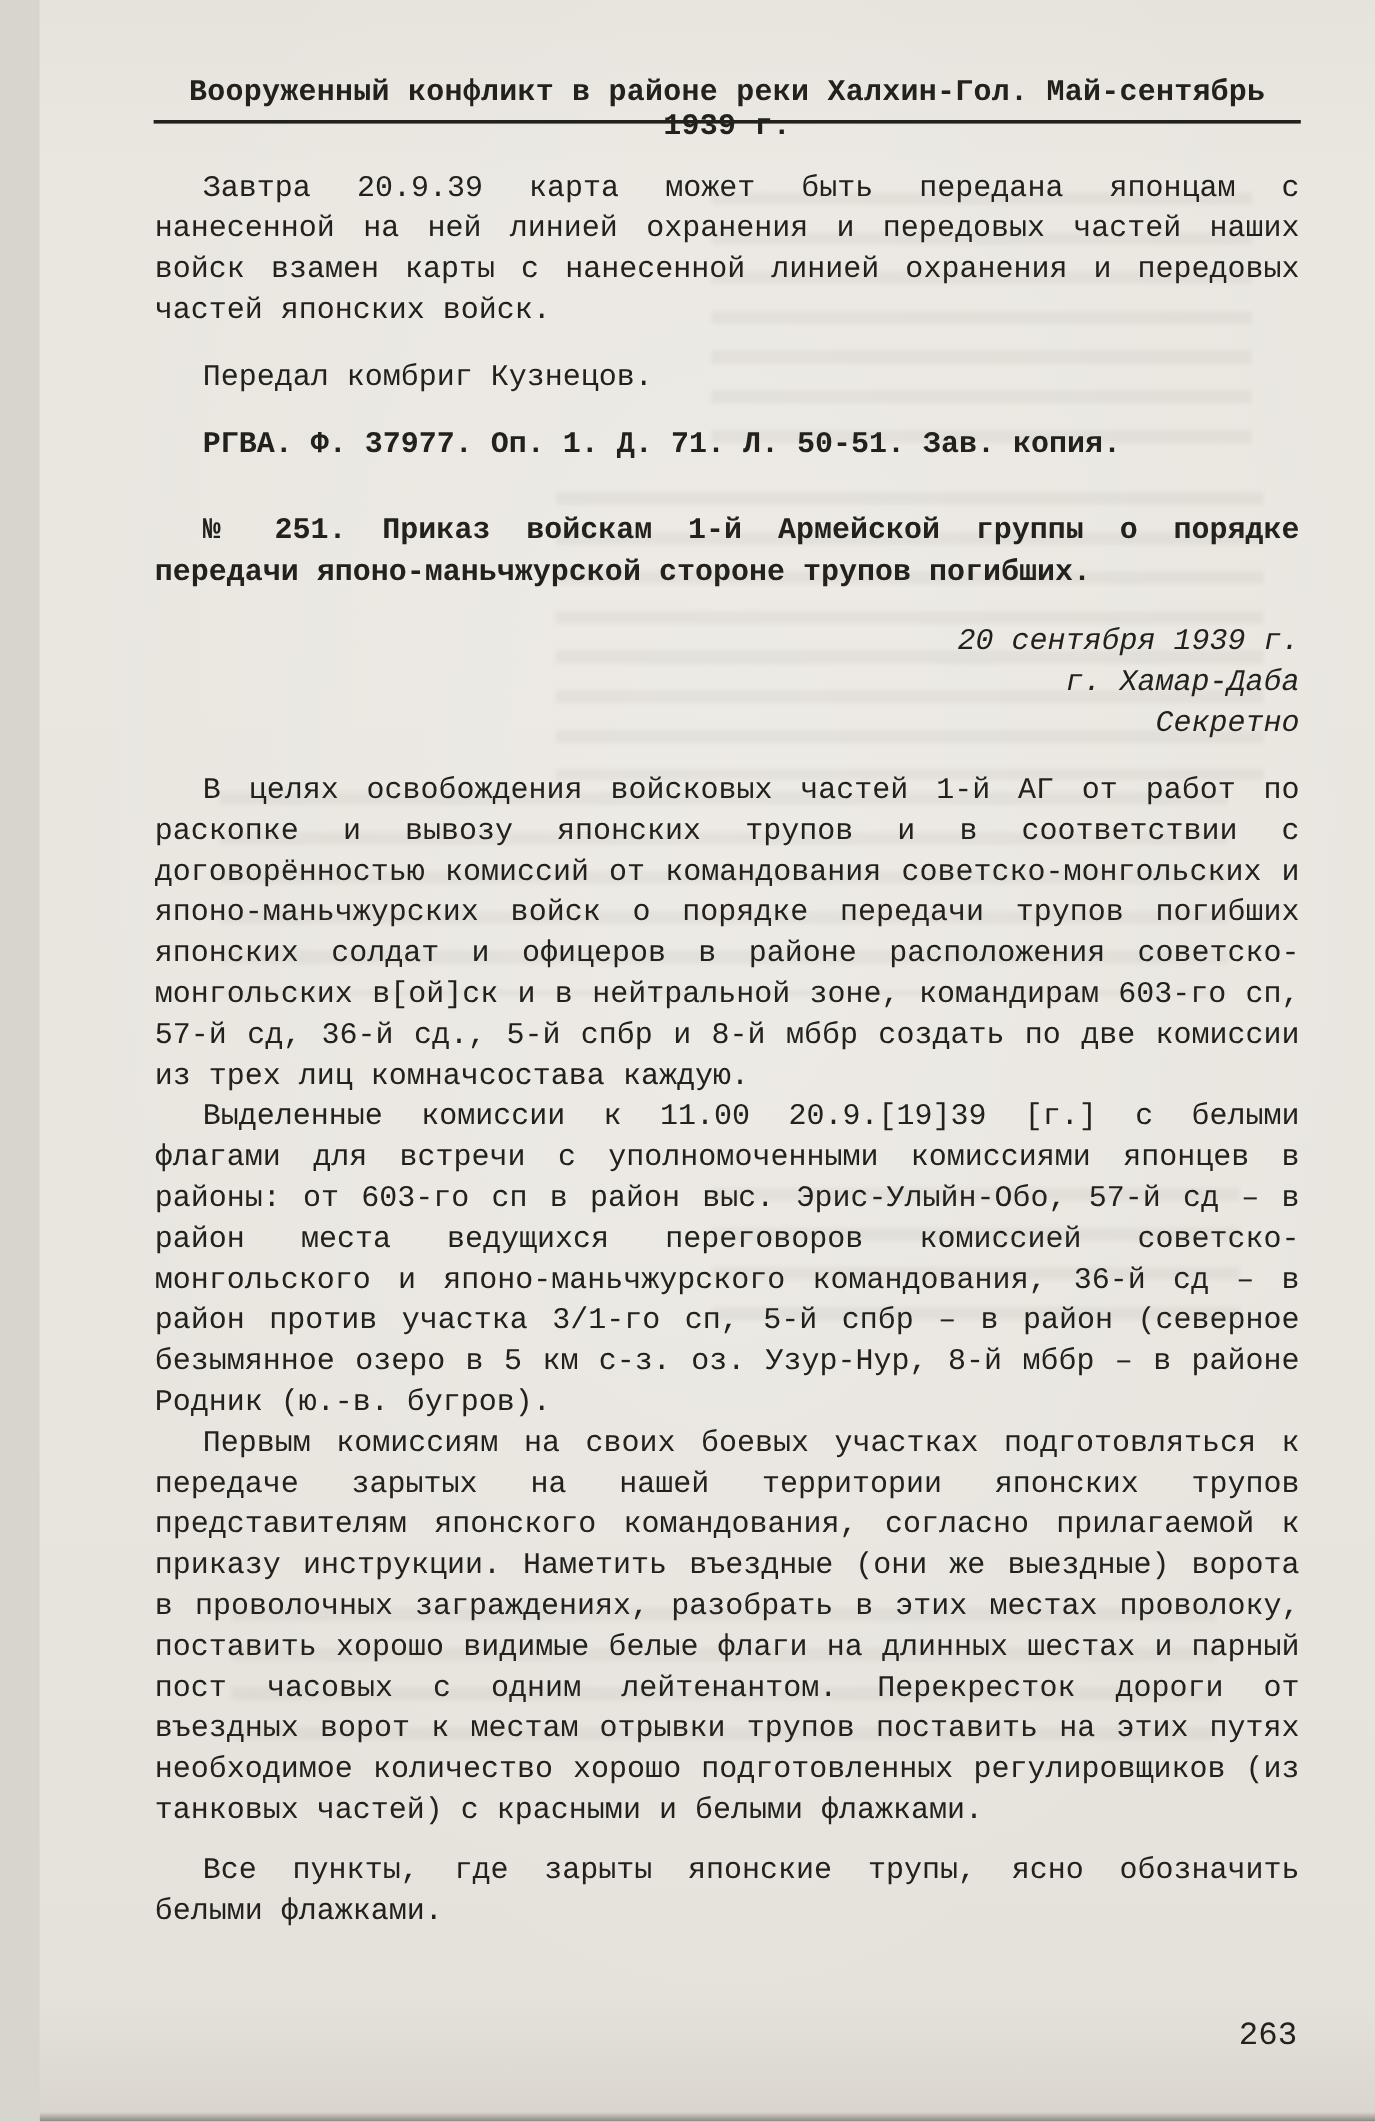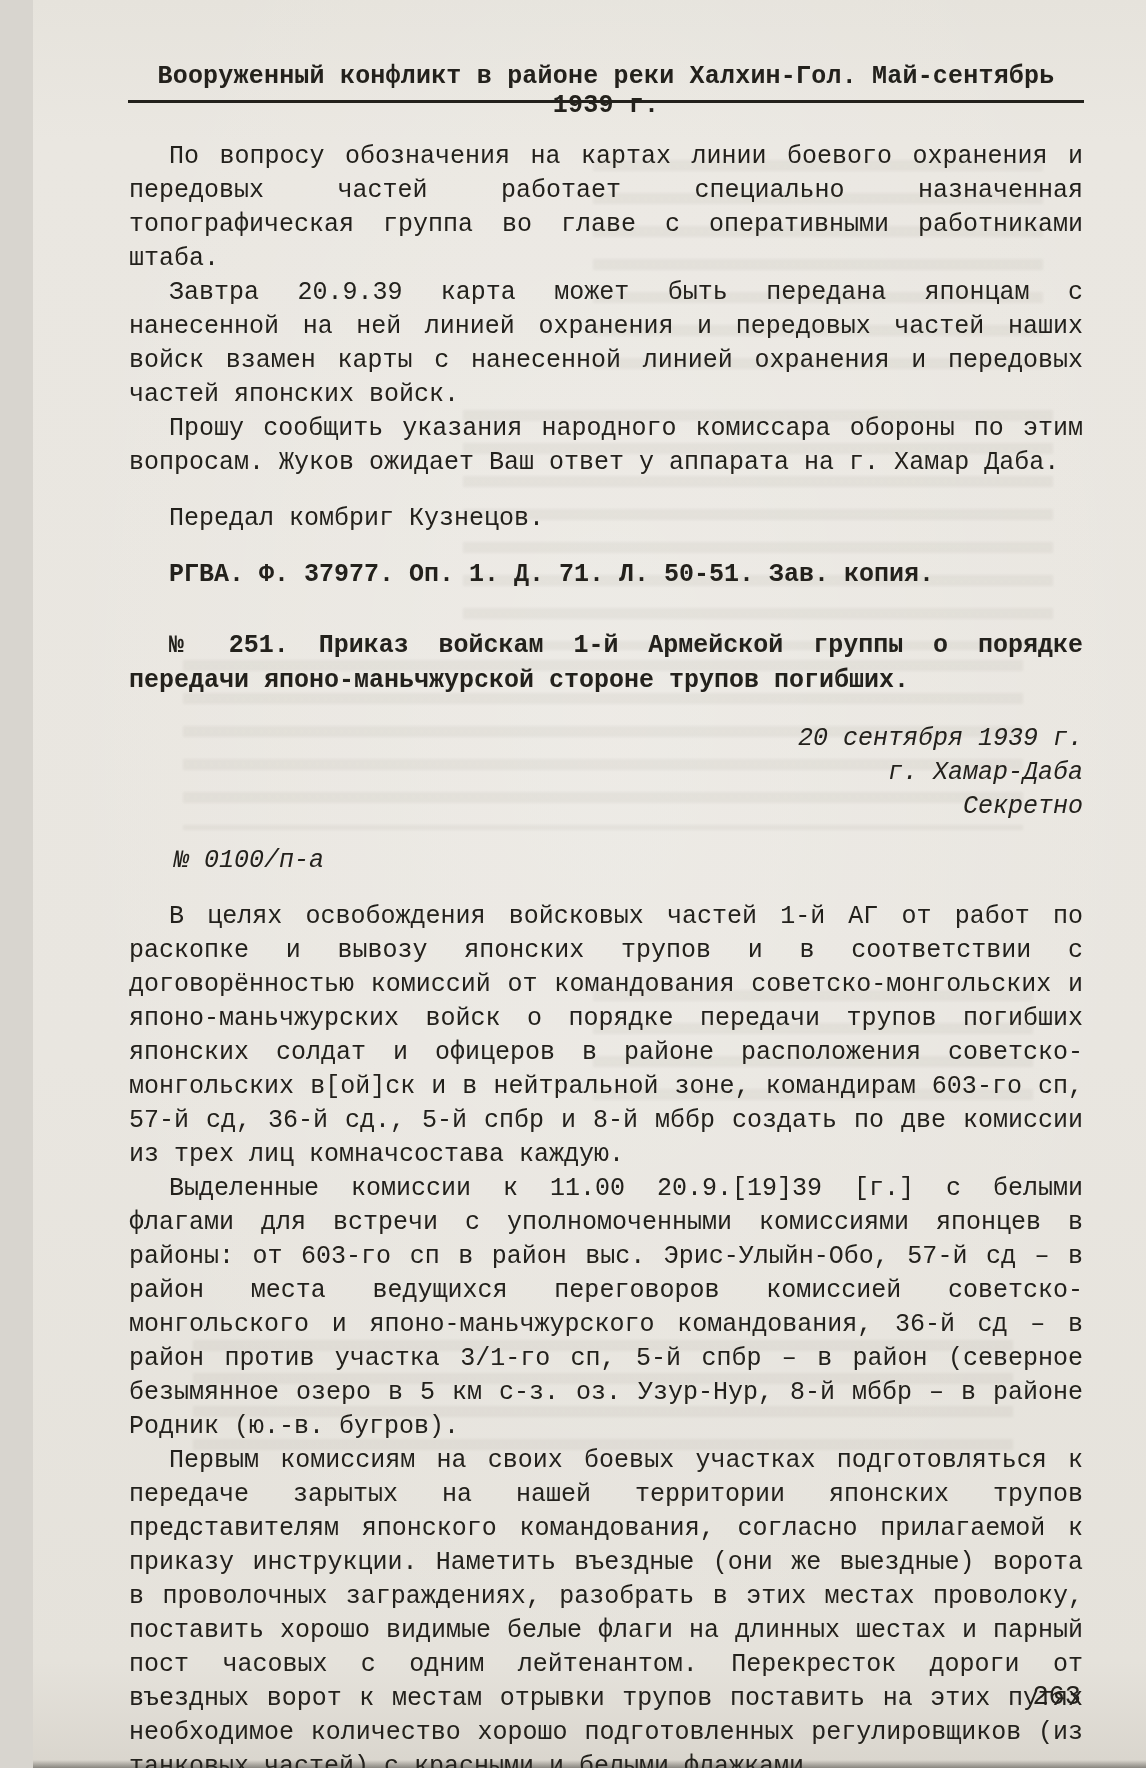--- a/index.html
+++ b/index.html
@@ -118,37 +118,34 @@
   <div class="ghost" style="left:430px; top:410px; width:590px; height:240px;"></div>
   <div class="ghost" style="left:150px; top:660px; width:840px; height:170px;"></div>
   <div class="ghost" style="left:560px; top:990px; width:440px; height:110px;"></div>
   <div class="ghost" style="left:160px; top:1340px; width:820px; height:130px;"></div>
 
   <div class="running-head">Вооруженный конфликт в районе реки Халхин-Гол. Май-сентябрь 1939 г.</div>
   <div class="header-rule"></div>
 
   <div class="text-block">
 
-    <p>По вопросу обозначения на картах линии боевого охранения и передовых частей работает специально назначенная топографическая группа во главе с оперативными работниками штаба.</p>
     <p>Завтра 20.9.39 карта может быть передана японцам с нанесенной на ней линией охранения и передовых частей наших войск взамен карты с нанесенной линией охранения и передовых частей японских войск.</p>
-    <p>Прошу сообщить указания народного комиссара обороны по этим вопросам. Жуков ожидает Ваш ответ у аппарата на г. Хамар Даба.</p>
 
     <p class="sp-md">Передал комбриг Кузнецов.</p>
 
     <p class="bold sp-md">РГВА. Ф. 37977. Оп. 1. Д. 71. Л. 50-51. Зав. копия.</p>
 
     <h2 class="order-heading">№ 251. Приказ войскам 1-й Армейской группы о порядке передачи японо-маньчжурской стороне трупов погибших.</h2>
 
     <div class="dateline">
       <p>20 сентября 1939 г.</p>
       <p>г. Хамар-Даба</p>
       <p>Секретно</p>
     </div>
 
-    <p class="doc-number">№ 0100/п-а</p>
 
     <p class="sp-md">В целях освобождения войсковых частей 1-й АГ от работ по раскопке и вывозу японских трупов и в соответствии с договорённостью комиссий от командования советско-монгольских и японо-маньчжурских войск о порядке передачи трупов погибших японских солдат и офицеров в районе расположения советско-монгольских в[ой]ск и в нейтральной зоне, командирам 603-го сп, 57-й сд, 36-й сд., 5-й спбр и 8-й мббр создать по две комиссии из трех лиц комначсостава каждую.</p>
     <p>Выделенные комиссии к 11.00 20.9.[19]39 [г.] с белыми флагами для встречи с уполномоченными комиссиями японцев в районы: от 603-го сп в район выс. Эрис-Улыйн-Обо, 57-й сд – в район места ведущихся переговоров комиссией советско-монгольского и японо-маньчжурского командования, 36-й сд – в район против участка 3/1-го сп, 5-й спбр – в район (северное безымянное озеро в 5 км с-з. оз. Узур-Нур, 8-й мббр – в районе Родник (ю.-в. бугров).</p>
     <p>Первым комиссиям на своих боевых участках подготовляться к передаче зарытых на нашей территории японских трупов представителям японского командования, согласно прилагаемой к приказу инструкции. Наметить въездные (они же выездные) ворота в проволочных заграждениях, разобрать в этих местах проволоку, поставить хорошо видимые белые флаги на длинных шестах и парный пост часовых с одним лейтенантом. Перекресток дороги от въездных ворот к местам отрывки трупов поставить на этих путях необходимое количество хорошо подготовленных регулировщиков (из танковых частей) с красными и белыми флажками.</p>
     <p class="sp-sm">Все пункты, где зарыты японские трупы, ясно обозначить белыми флажками.</p>
 
   </div>
 
   <div class="page-number">263</div>
 

